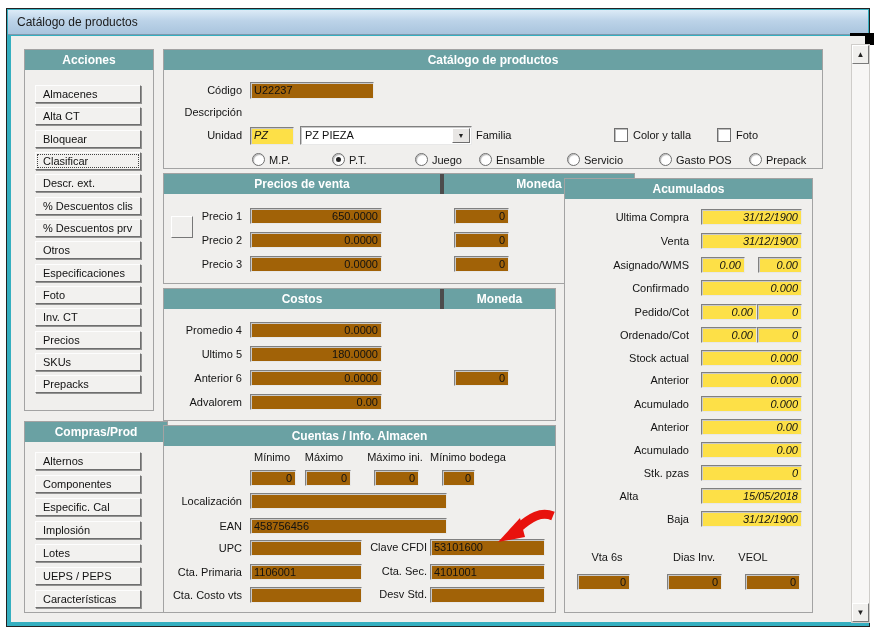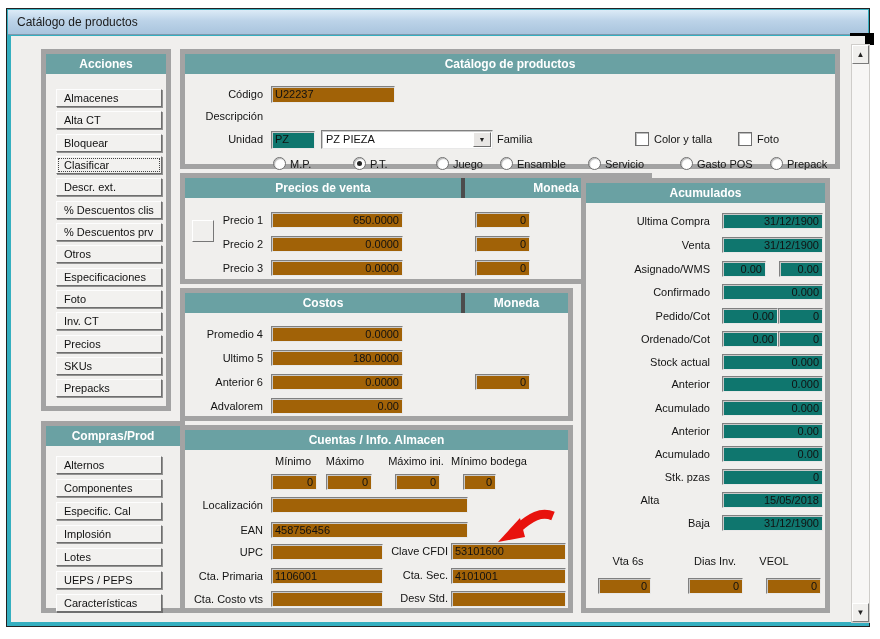--- a/index.html
+++ b/index.html
@@ -5,37 +5,37 @@
   html,body{margin:0;padding:0;}
   #canvas{position:relative;width:880px;height:639px;background:#ffffff;
     font-family:"Liberation Sans",sans-serif;font-size:11px;color:#111;overflow:hidden;}
   .window{position:absolute;left:6px;top:8px;width:864px;height:619px;
     background:#35afc0;border:1px solid #222;box-sizing:border-box;}
   .titlebar{position:absolute;left:1px;top:1px;width:860px;height:25px;
     background:linear-gradient(#dcebf7,#bcd3e8 45%,#a9c4dd);
     border-bottom:1px solid #7e98ad;line-height:25px;padding-left:9px;font-size:12px;color:#1a1a1a;box-sizing:border-box;}
   .client{position:absolute;left:4px;top:27px;width:854px;height:586px;background:#f0efed;}
   .blackbox{position:absolute;left:843px;top:24px;width:24px;height:12px;background:#000;}
-  .group{position:absolute;border:5px solid #a3a3a3;box-sizing:border-box;background:#f0efed;margin-left:17px;}
+  .group{position:absolute;border:1px solid #a3a3a3;box-sizing:border-box;background:#f0efed;}
   .ghead{position:absolute;left:0;top:0;right:0;height:20px;background:#6aa1a3;color:#fff;
     font-weight:bold;font-size:12px;text-align:center;line-height:20px;}
   .ghead-split{display:flex;}
   .ghead-split .seg{background:#6aa1a3;color:#fff;font-weight:bold;font-size:12px;text-align:center;line-height:20px;height:20px;}
   .ghead-split .div{width:4px;background:#4c4c4c;height:20px;}
   .btn{position:absolute;left:10px;width:106px;height:18px;background:#f2f1ef;
     border:1px solid;border-color:#fdfdfd #6e6e6e #6e6e6e #fdfdfd;box-shadow:1px 1px 0 rgba(70,70,70,.55);
     font-size:11px;line-height:15px;text-align:left;padding:1px 0 0 7px;box-sizing:border-box;cursor:default;white-space:nowrap;overflow:hidden;}
   .btn.focused{outline:1px dotted #444;outline-offset:-3px;}
   .lbl{position:absolute;white-space:nowrap;color:#141414;}
   .r{text-align:right;}
   .c{text-align:center;}
   .input{position:absolute;background:#a16207;border:1px solid;border-color:#808080 #e8e8e8 #e8e8e8 #808080;
     box-shadow:inset 1px 1px 0 #c9c9c9;font-size:11px;line-height:13px;padding:1px 3px 0 3px;box-sizing:border-box;white-space:nowrap;overflow:hidden;}
   .num{text-align:right;}
-  .ro{background:#0f766e;}
+  .ro{background:#fde047;font-style:italic;}
   .square{position:absolute;background:#f0efed;border:1px solid;border-color:#fff #777 #777 #fff;}
   .combo{position:absolute;background:#fff;border:1px solid;border-color:#808080 #e8e8e8 #e8e8e8 #808080;
     box-shadow:inset 1px 1px 0 #c9c9c9;box-sizing:border-box;}
   .combo .val{position:absolute;left:4px;top:2px;font-size:11px;white-space:nowrap;}
   .combo .drop{position:absolute;right:1px;top:1px;bottom:1px;width:16px;background:#e8e6e4;
     border:1px solid;border-color:#fff #6e6e6e #6e6e6e #fff;font-size:7px;text-align:center;line-height:14px;color:#222;}
   .checkbox{position:absolute;width:12px;height:12px;background:#fff;border:1px solid #6f6f6f;box-shadow:inset 1px 1px 0 #bdbdbd;}
   .radio{position:absolute;width:11px;height:11px;border-radius:50%;background:#fff;border:1px solid #6f6f6f;box-shadow:inset 1px 1px 1px #b5b5b5;}
   .radio.selected::after{content:"";position:absolute;left:3px;top:3px;width:5px;height:5px;border-radius:50%;background:#222;}
   .scrollbar{position:absolute;left:840px;top:8px;width:19px;height:579px;background:#f7f6f5;border:1px solid #cfcdca;box-sizing:border-box;}

